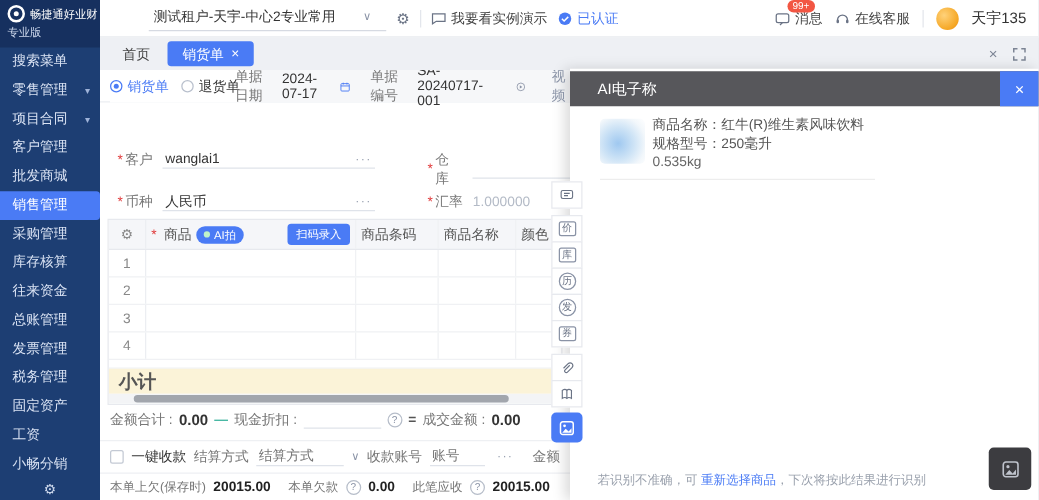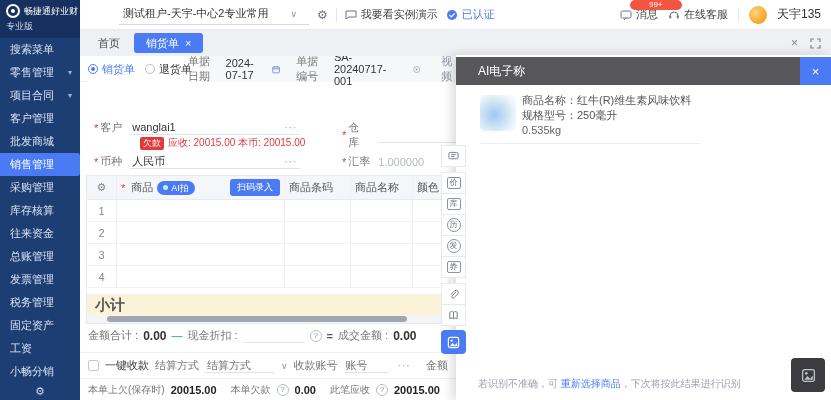--- a/index.html
+++ b/index.html
@@ -27,21 +27,21 @@
   .tenant { display:flex; align-items:center; gap:22px; border-bottom:1px solid #d6dae2;
             padding:2px 2px 3px 4px; min-width:190px; cursor:pointer; font-size:11px; color:#333;margin-left:29px; }
   .chev { font-size:9px; color:#8a93a6; }
   .icon-btn { color:#6a7385; cursor:pointer; font-size:12px; line-height:1; }
   .vdiv { width:1px; height:14px; background:#e3e6ec; }
   .link-item { display:flex; align-items:center; gap:4px; font-size:11px; color:#444; cursor:pointer; }
   .verified { color:#4a7bf5; }
   .tb-right { margin-left:auto; display:flex; align-items:center; gap:10px; }
   .msg { position:relative; }
   .badge { position:absolute; top:-7px; left:10px; background:#f25643; color:#fff; font-size:8px;
-           font-style:normal; border-radius:7px; padding:0 19px; line-height:10px; }
+           font-style:normal; border-radius:7px; padding:0 4px; line-height:10px; }
   .avatar { width:18px; height:18px; border-radius:50%;
             background:radial-gradient(circle at 35% 35%, #ffd27a, #f5a623 70%, #e07b28); }
   svg.ic { display:block; }
 
   
   .tabbar { position:absolute; left:80px; top:30px; width:751px; height:26px; background:#eef0f4;
             display:flex; align-items:center; padding-left:12px; gap:8px; }
   .tab-home { font-size:11px; color:#444; cursor:pointer; padding:0 6px; }
   .tab-active { background:#4a7bf5; color:#fff; font-size:11px; border-radius:3px; height:20px;
                 display:flex; align-items:center; gap:6px; padding:0 12px; cursor:pointer; }
@@ -296,24 +296,20 @@
         <span class="req">*</span>
         <span class="lbl">客户</span>
         <input class="uline" style="width: 170px; margin-left: 8px;" value="wanglai1">
         <span class="dots">···</span>
       </div>
       <div class="frow" style="left:262px; top:38px;">
         <span class="req">*</span>
         <span class="lbl">仓库</span>
         <input class="uline" style="width: 78px; margin-left: 8px;">
       </div>
-      <div class="debt">
-        <span class="debt-badge">欠款</span>
-        <span>应收: 20015.00 本币: 20015.00</span>
-      </div>
       <div class="frow" style="left:14px; top:72px;">
         <span class="req">*</span>
         <span class="lbl">币种</span>
         <input class="uline" style="width: 170px; margin-left: 8px; font-family: Liberation Serif, serif;" value="人民币">
         <span class="dots">···</span>
       </div>
       <div class="frow" style="left:262px; top:72px;">
         <span class="req">*</span>
         <span class="lbl">汇率</span>
         <span class="grey" style="margin-left:8px;">1.000000</span>

